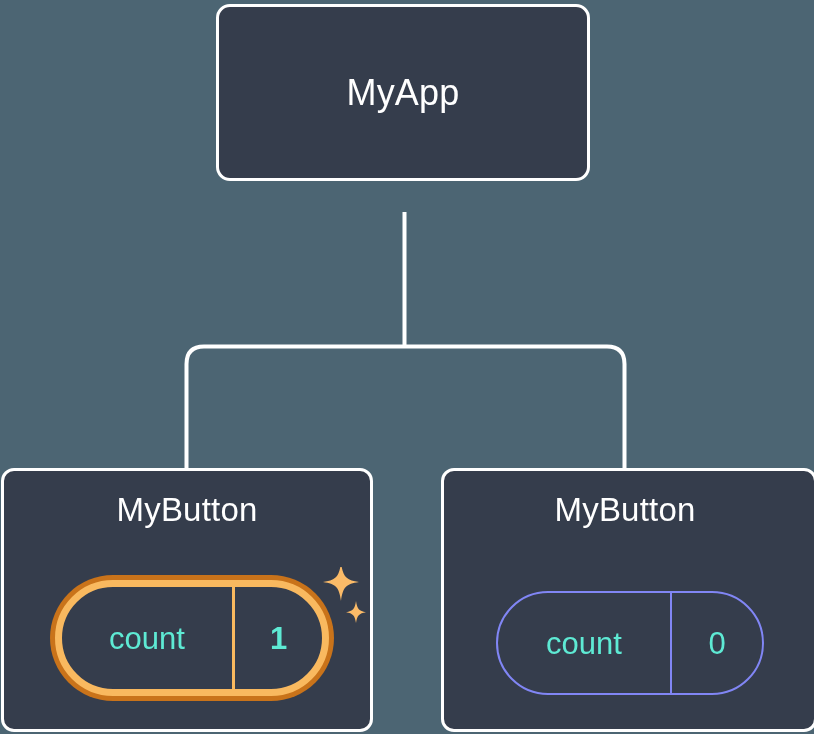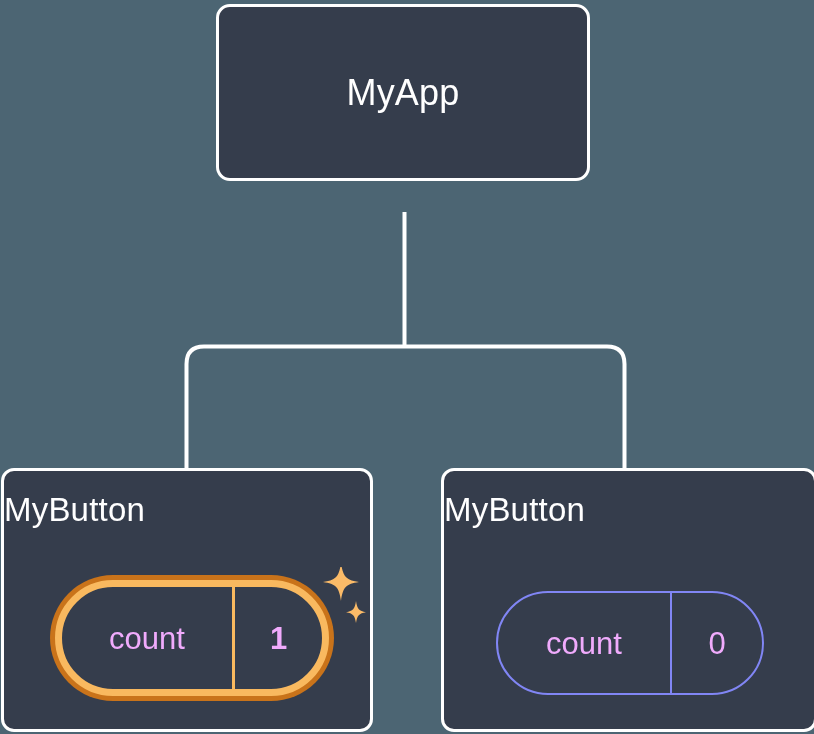--- a/index.html
+++ b/index.html
@@ -57,20 +57,21 @@
     border-radius: 13px;
   }
   .node-child-left  { left: 1px; }
   .node-child-right { left: 441px; width: 376px; }
 
   .node-title-child {
     position: absolute;
     top: 20px;
     left: 0;
     width: 100%;
+    text-align: center;
     color: #ffffff;
     font-size: 33px;
     font-weight: 400;
     letter-spacing: 0.2px;
   }
   .node-child-right .node-title-child { padding-right: 8px; box-sizing: border-box; }
 
   
   .pill {
     position: absolute;
@@ -78,21 +79,21 @@
     display: flex;
     align-items: stretch;
     border-radius: 999px;
     overflow: hidden;
   }
   .pill-cell {
     display: flex;
     align-items: center;
     justify-content: center;
     font-size: 31px;
-    color: #f0abfc;
+    color: #5eead4;
     line-height: 1;
   }
   .pill-value { font-weight: 400; }
 
   
   .pill-plain {
     left: 52px;
     top: 120px;
     width: 268px;
     height: 104px;

